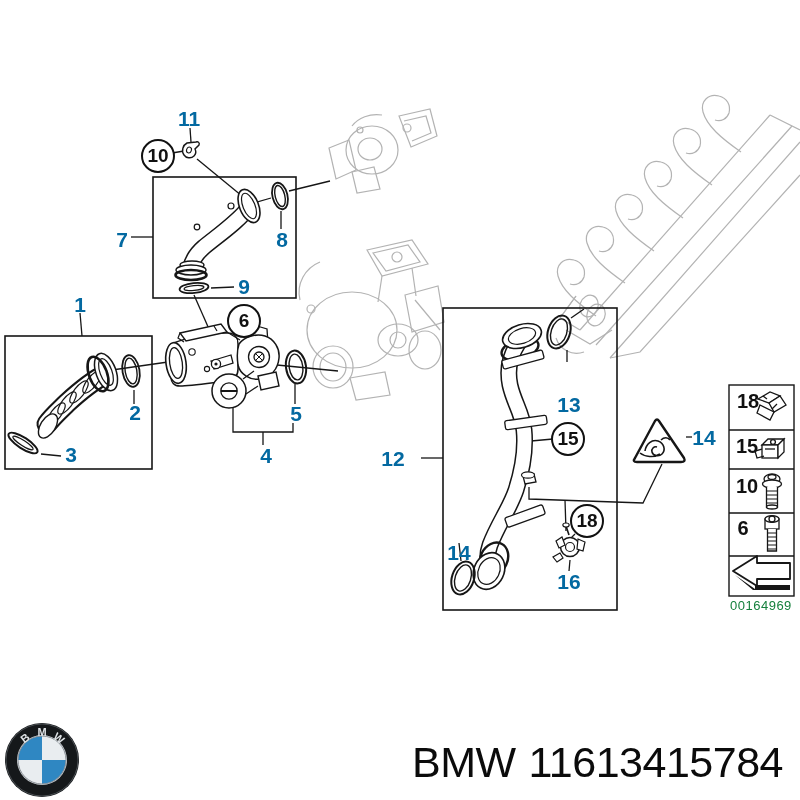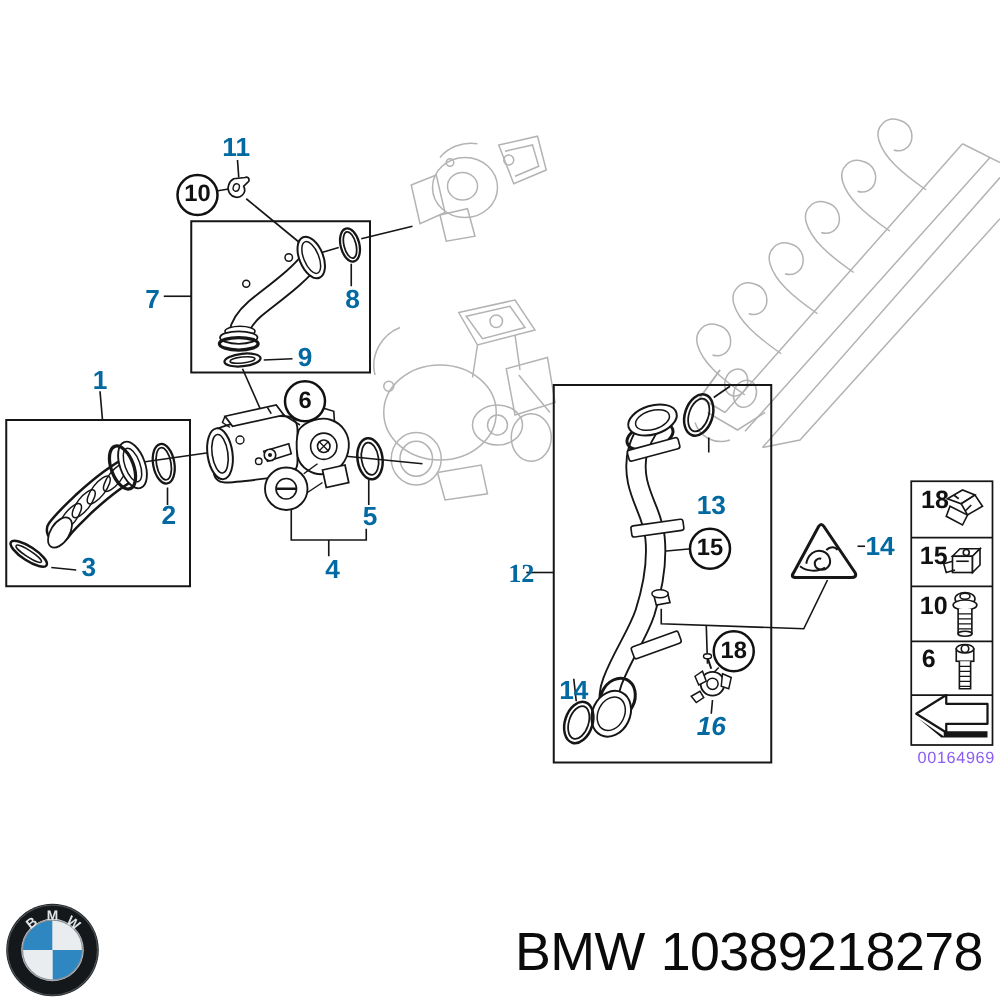--- a/index.html
+++ b/index.html
@@ -5,22 +5,22 @@
   html,body{margin:0;padding:0;background:#fff;}
   #stage{position:relative;width:800px;height:800px;background:#ffffff;overflow:hidden;
          font-family:"Liberation Sans",sans-serif;}
   svg{position:absolute;left:0;top:0;}
   .co{position:absolute;transform:translate(-50%,-50%);font:bold 21px "Liberation Sans",sans-serif;
       color:#0369a1;letter-spacing:0;white-space:nowrap;}
   .cc{position:absolute;width:30px;height:30px;border:2px solid #111;border-radius:50%;
       background:#fff;transform:translate(-50%,-50%);display:flex;align-items:center;
       justify-content:center;font:bold 19px "Liberation Sans",sans-serif;color:#111;}
   .lg{position:absolute;transform:translate(-50%,-50%);font:bold 20px "Liberation Sans",sans-serif;color:#111;}
-  #diagram-number{position:absolute;left:730px;top:598px;width:70px;text-align:center;
-      font:13px "Liberation Sans",sans-serif;color:#8b5cf6;letter-spacing:.5px;}
+  #diagram-number{position:absolute;left:730px;top:598px;width:70px;text-align:left;
+      font:13px "Liberation Sans",sans-serif;color:#15803d;letter-spacing:.5px;}
   #footer-part{position:absolute;left:412px;top:741px;font:43px "Liberation Sans",sans-serif;
       color:#0b0b0b;letter-spacing:-.5px;line-height:1;white-space:nowrap;}
   #footer-part .brand{margin-right:13px;}
 </style>
 </head>
 <body>
 
 <div id="stage">
 
 <svg width="800" height="800" viewBox="0 0 800 800">
@@ -281,24 +281,24 @@
 
   <div class="co" style="left:80px;top:305px;">1</div>
   <div class="co" style="left:135px;top:413px;">2</div>
   <div class="co" style="left:71px;top:455px;">3</div>
   <div class="co" style="left:266px;top:456px;">4</div>
   <div class="co" style="left:296px;top:414px;">5</div>
   <div class="co" style="left:122px;top:240px;">7</div>
   <div class="co" style="left:282px;top:240px;">8</div>
   <div class="co" style="left:244px;top:287px;">9</div>
   <div class="co" style="left:189px;top:119px;">11</div>
-  <div class="co" style="left:417px;top:459px;font-family:Liberation Serif, serif;">12</div>
+  <div class="co" style="left:393px;top:459px;">12</div>
   <div class="co" style="left:569px;top:372px;margin-top:33px;">13</div>
   <div class="co" style="left:459px;top:553px;">14</div>
-  <div class="co" style="left:569px;top:582px;font-style:italic;">16</div>
+  <div class="co" style="left:569px;top:582px;">16</div>
   <div class="co" style="left:704px;top:438px;">14</div>
 
   <div class="cc" style="left:244px;top:321px;">
       <span>6</span>
     </div>
   <div class="cc" style="left:158px;top:156px;">
       <span>10</span>
     </div>
   <div class="cc" style="left:568px;top:439px;">
       <span>15</span>
@@ -307,16 +307,16 @@
       <span>18</span>
     </div>
 
   <div class="lg" style="left:748px;top:401px;">18</div>
   <div class="lg" style="left:747px;top:446px;">15</div>
   <div class="lg" style="left:747px;top:486px;">10</div>
   <div class="lg" style="left:743px;top:528px;">6</div>
   <div id="diagram-number">00164969</div>
 
   <div id="footer-part">
-    <span class="brand">BMW</span><span>10389218278</span>
+    <span class="brand">BMW</span><span>11613415784</span>
   </div>
 
 </div>
 
 </body></html>

